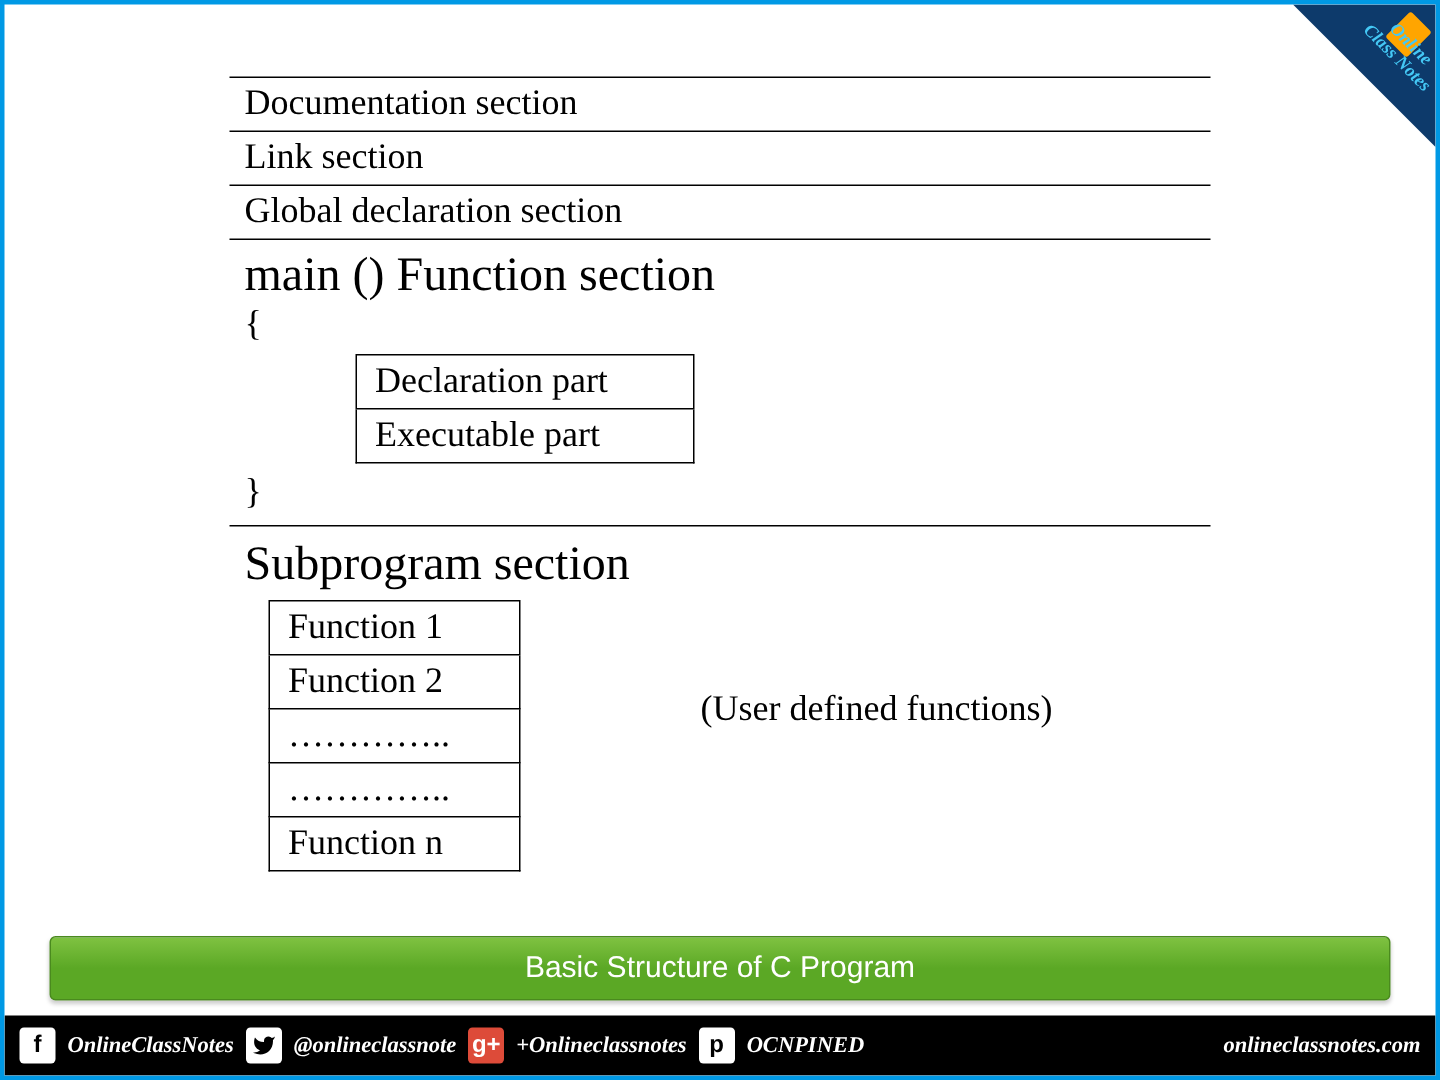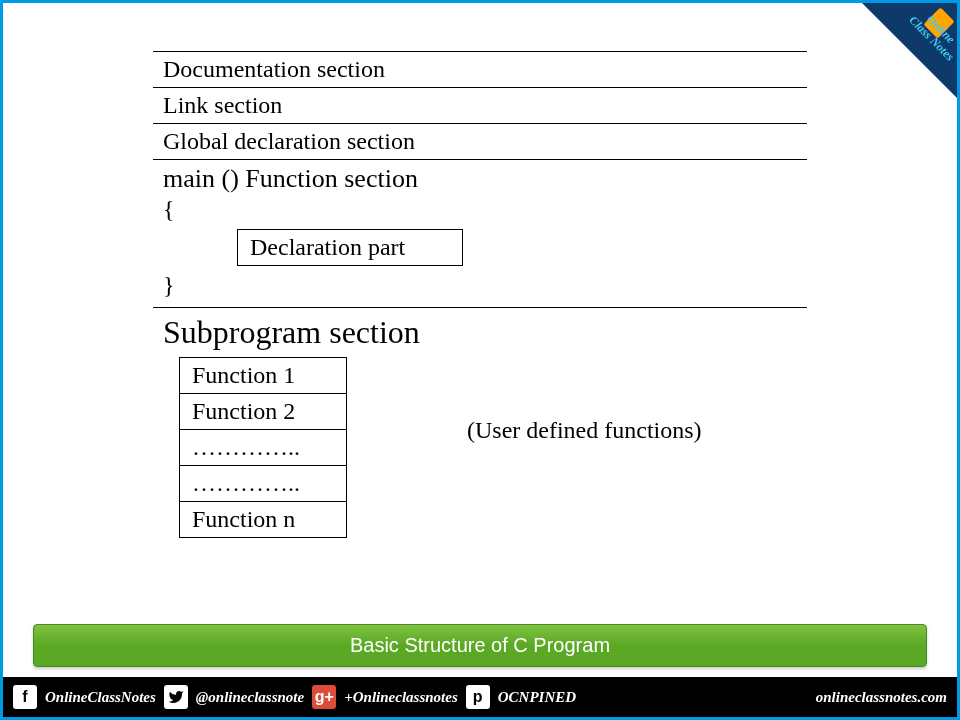--- a/index.html
+++ b/index.html
@@ -21,21 +21,21 @@
     padding: 4px 10px;
     border-bottom: 1.5px solid #000;
   }
   .section-row.top-border {
     border-top: 1.5px solid #000;
   }
   .main-block {
     padding: 4px 10px;
   }
   .main-text {
-    font-size: 26px;
+    font-size: 32px;
   }
   .brace {
     font-size: 24px;
     padding: 2px 0;
   }
   .parts-box {
     margin-left: 74px;
     margin-top: 4px;
     margin-bottom: 4px;
     display: inline-block;
@@ -171,20 +171,21 @@
 <div class="content">
   <div class="section-row top-border">Documentation section</div>
   <div class="section-row">Link section</div>
   <div class="section-row">Global declaration section</div>
 
   <div class="main-block">
     <div class="main-text">main () Function section</div>
     <div class="brace">{</div>
     <div class="parts-box">
       <div class="part-cell">Declaration part</div>
+      <div class="part-cell">Executable part</div>
     </div>
     <div class="brace">}</div>
   </div>
   <div class="divider-full"></div>
 
   <div class="sub-section">
     <div class="sub-title">Subprogram section</div>
     <div class="func-row">
       <div class="func-box">
         <div class="func-cell">Function 1</div>

